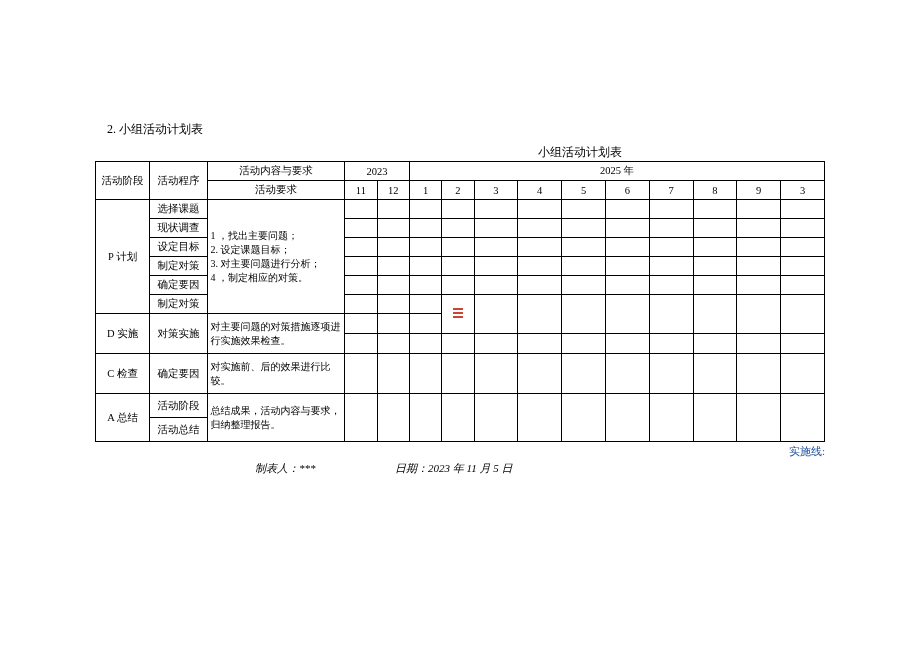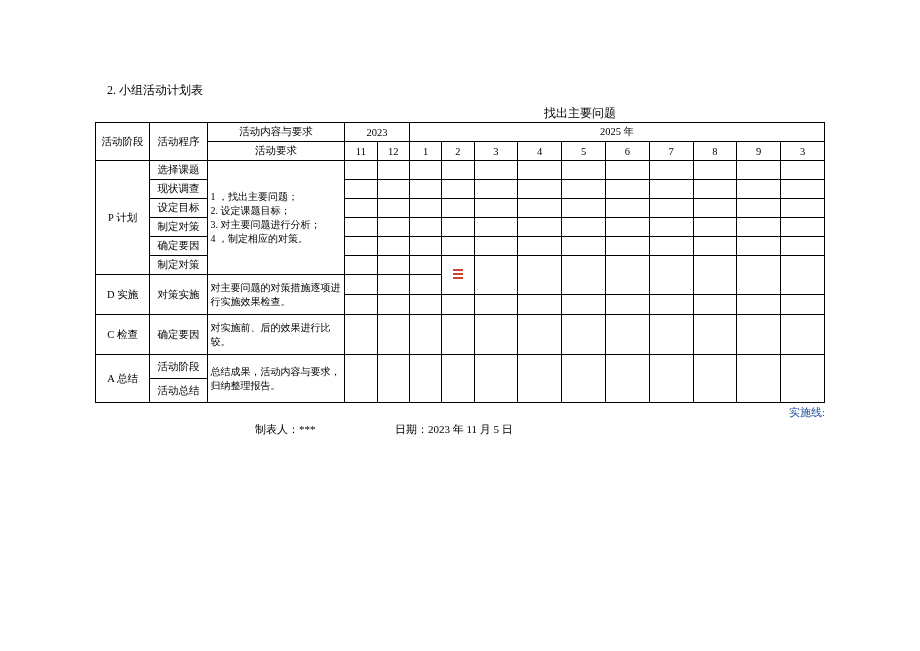--- a/index.html
+++ b/index.html
@@ -8,20 +8,21 @@
       padding: 0;
       width: 920px;
       height: 651px;
       background: #ffffff;
       font-family: "SimSun", "宋体", serif;
       font-size: 11px;
       color: #000;
     }
     .page {
       padding: 82px 95px 0 95px;
+      margin-top: 39px;
     }
     .section-title {
       font-size: 12px;
       margin: 0 0 6px 12px;
     }
     .table-title {
       text-align: center;
       font-size: 12px;
       margin: 0 0 0 240px;
     }
@@ -39,20 +40,21 @@
       height: 18px;
       font-weight: normal;
     }
     .req-cell { text-align: left; font-size: 10px; padding: 2px 3px; }
     .tall { height: 40px; }
     .foot-row {
       font-size: 11px;
       color: #000;
       margin-top: 2px;
       display: flex;
+      font-style: italic;
     }
     .foot-row .col-a { width: 160px; }
     .foot-row .col-b { width: 140px; text-align:left; }
     .foot-row .col-c { flex:1; text-align:left; }
     .impl-line { text-align:right; margin-left:295px; color:#2050a0; font-size:11px; margin-top:2px; }
     .marker {
       display:inline-block; width:10px;
     }
     .marker span { display:block; height:2px; background:#c43; margin:2px 0; }
     col.stage  { width: 52px; }
@@ -60,21 +62,21 @@
     col.req    { width: 132px; }
     col.m      { width: 31px; }
     col.mwide  { width: 42px; }
   </style>
 </head>
 <body>
 
 <div class="page">
 
   <div class="section-title">2. 小组活动计划表</div>
-  <div class="table-title">找出主要问题</div>
+  <div class="table-title">小组活动计划表</div>
 
   <table>
     <colgroup>
       <col class="stage">
         <col class="proc">
         <col class="req">
       <col class="m">
         <col class="m">
       <col class="m">
         <col class="m">

